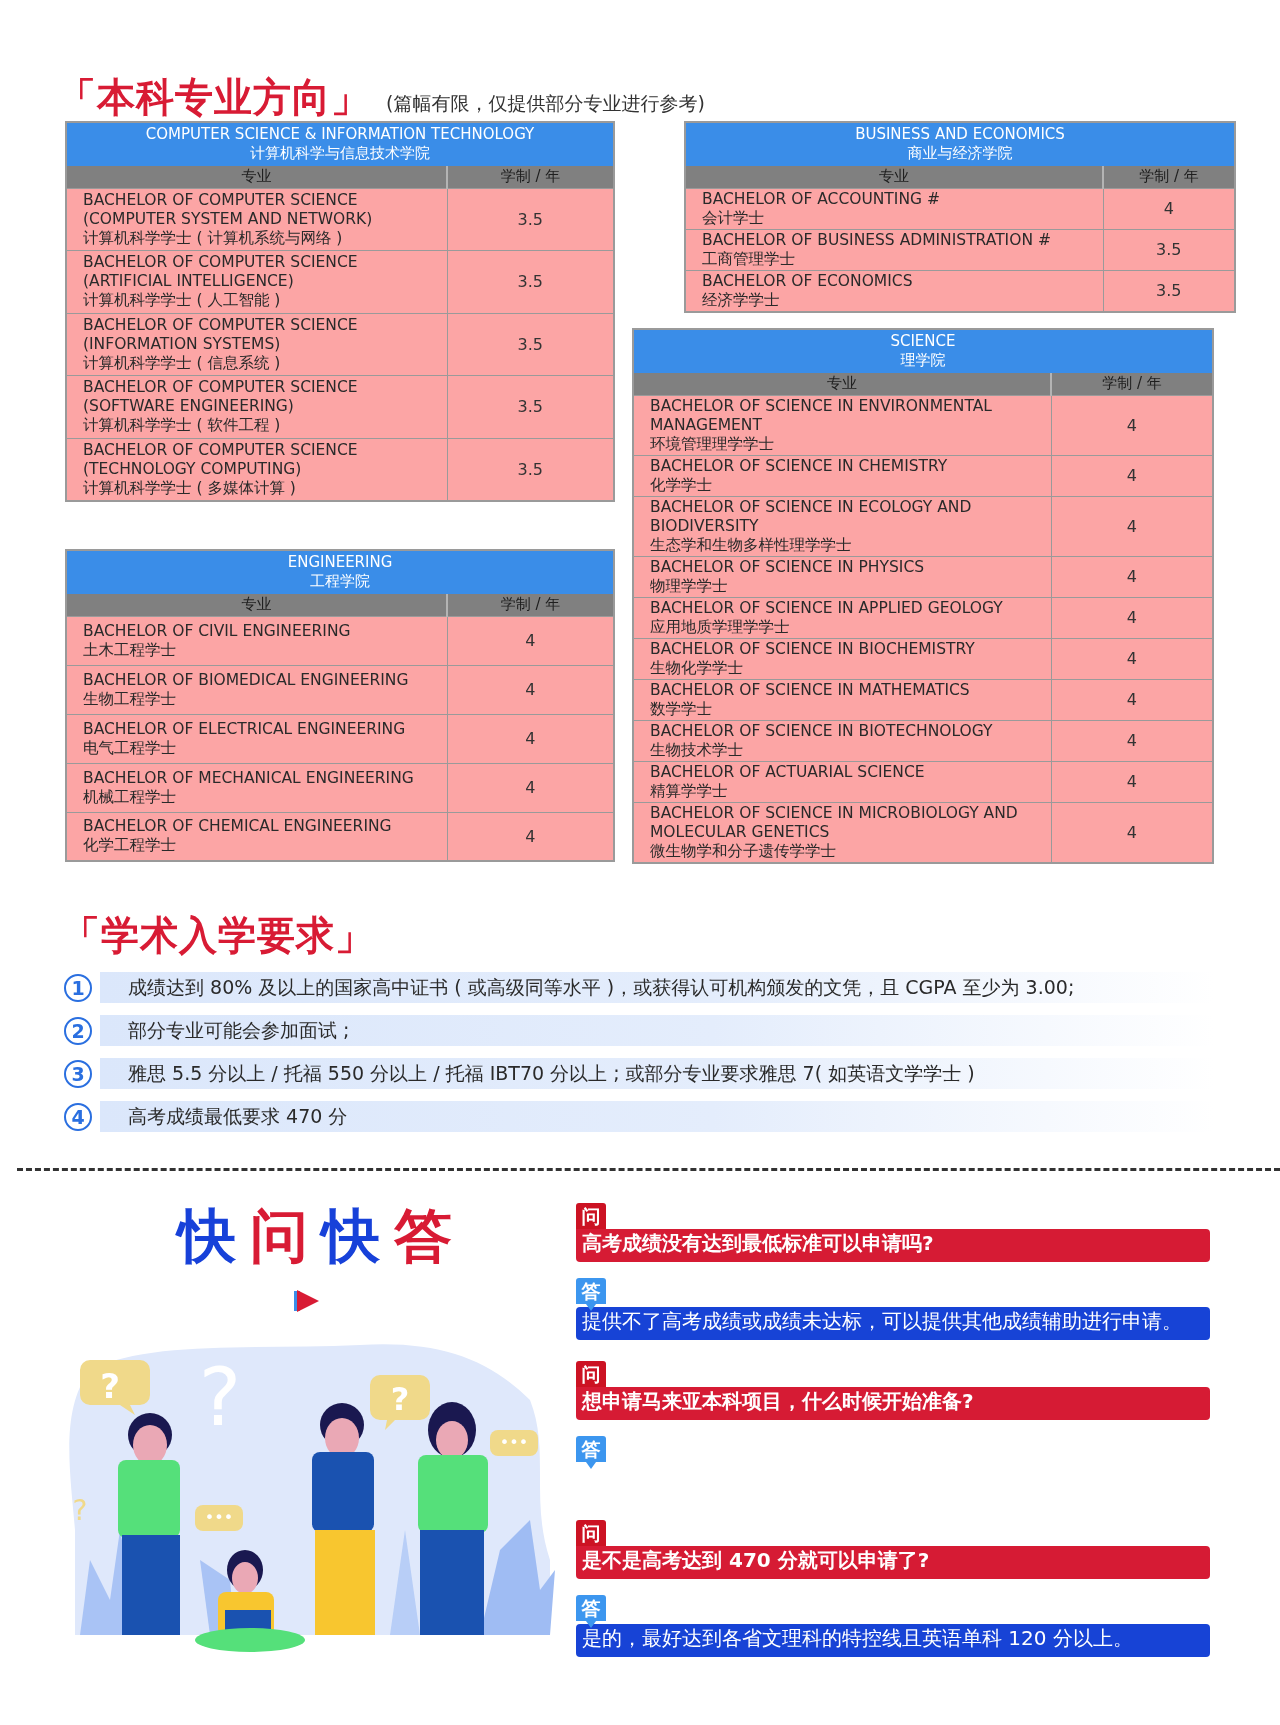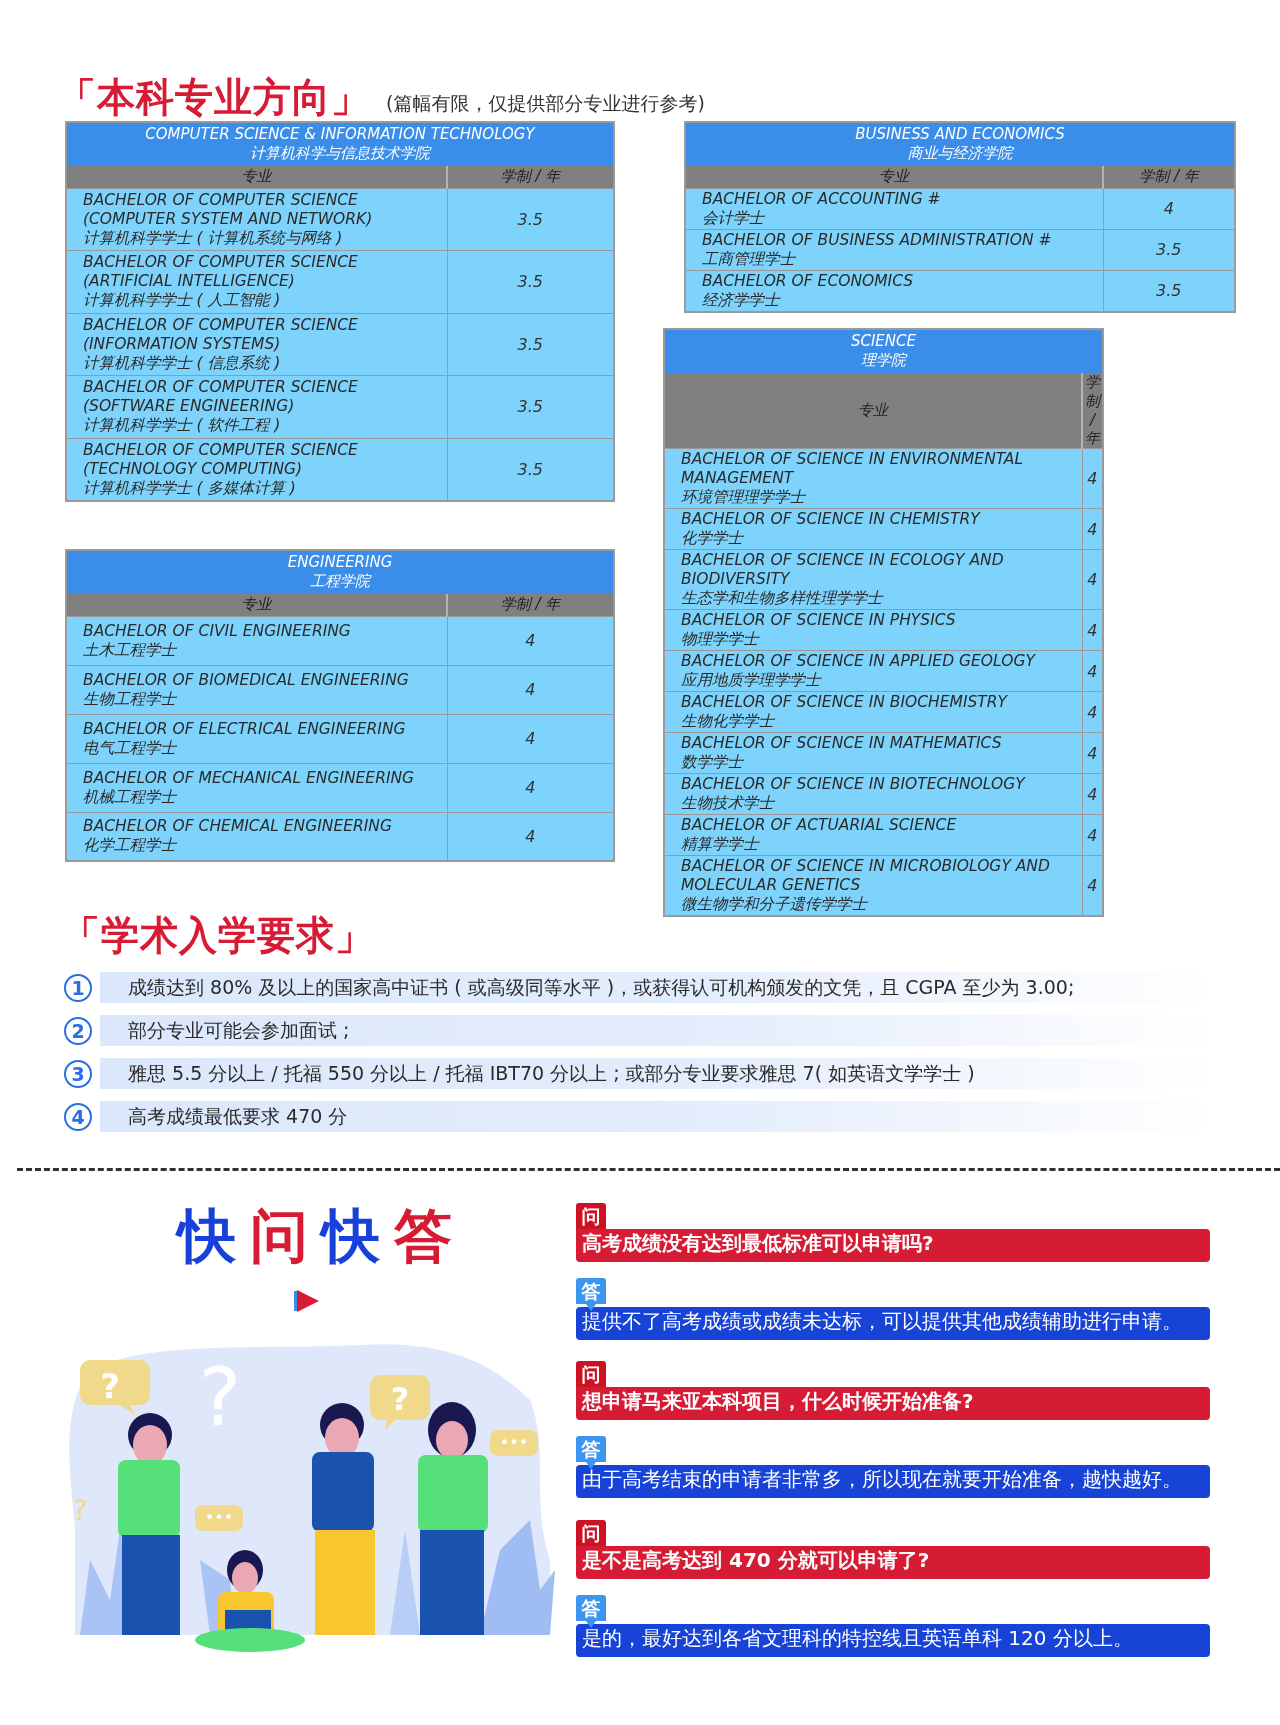--- a/index.html
+++ b/index.html
@@ -9,23 +9,22 @@
   .section-title {
     position: absolute; display: flex; align-items: baseline;
   }
   .section-title .big {
     font-family: "DejaVu Sans", sans-serif; font-weight: 900; color: #d81b34;
     font-size: 38px; letter-spacing: 1px; transform: scaleY(1.05);
   }
   .section-title .note { font-size: 19px; color: #333; margin-left: 16px; font-family: "DejaVu Sans", sans-serif; }
 
   table.prog {
-    position: absolute; border-collapse: collapse; border: 2px solid #9a9a9a; background: #7dd3fc;
+    position: absolute; border-collapse: collapse; border: 2px solid #9a9a9a; background: #fca5a5;
     table-layout: fixed;
-    font-style: italic;
   }
   table.prog th.fac {
     background: #3a8de8; color: #fff; font-weight: normal; font-size: 15px; line-height: 19px;
     padding: 2px 0 3px; text-align: center; font-family: "DejaVu Sans", sans-serif;
   }
   table.prog th.col {
     background: #808080; color: #1e1e1e; font-weight: normal; font-size: 15px; height: 22px;
     text-align: center; border-left: 2px solid #b4b4b4; font-family: "DejaVu Sans", sans-serif;
   }
   table.prog th.col:first-child { border-left: none; }
@@ -236,21 +235,21 @@
       <tr style="height: 37.5px;">
         <td class="name">
           <span>BACHELOR OF ECONOMICS</span>
           <span>经济学学士</span>
         </td>
         <td class="dur">3.5</td>
       </tr>
     </tbody>
 </table>
 
-<table class="prog" id="t-sci" style="left:663px; top:328px; width:441px;">
+<table class="prog" id="t-sci" style="left:632px; top:328px; width:582px;">
   <colgroup>
       <col style="width:418px">
       <col>
     </colgroup>
   <thead>
     <tr>
         <th class="fac" colspan="2">
       <div>SCIENCE</div>
       <div>理学院</div>
     </th>
@@ -415,21 +414,20 @@
   <div class="line q">高考成绩没有达到最低标准可以申请吗?</div>
   <div style="height:16px"></div>
   <div class="tag a">答</div>
   <div class="line a">提供不了高考成绩或成绩未达标，可以提供其他成绩辅助进行申请。</div>
 </div>
 <div class="qa" style="top:1361px;">
   <div class="tag q">问</div>
   <div class="line q">想申请马来亚本科项目，什么时候开始准备?</div>
   <div style="height:16px"></div>
   <div class="tag a">答</div>
-  <div class="line a">由于高考结束的申请者非常多，所以现在就要开始准备，越快越好。</div>
 </div>
 <div class="qa" style="top:1520px;">
   <div class="tag q">问</div>
   <div class="line q">是不是高考达到 470 分就可以申请了?</div>
   <div style="height:16px"></div>
   <div class="tag a">答</div>
   <div class="line a">是的，最好达到各省文理科的特控线且英语单科 120 分以上。</div>
 </div>
 
 </body></html>

